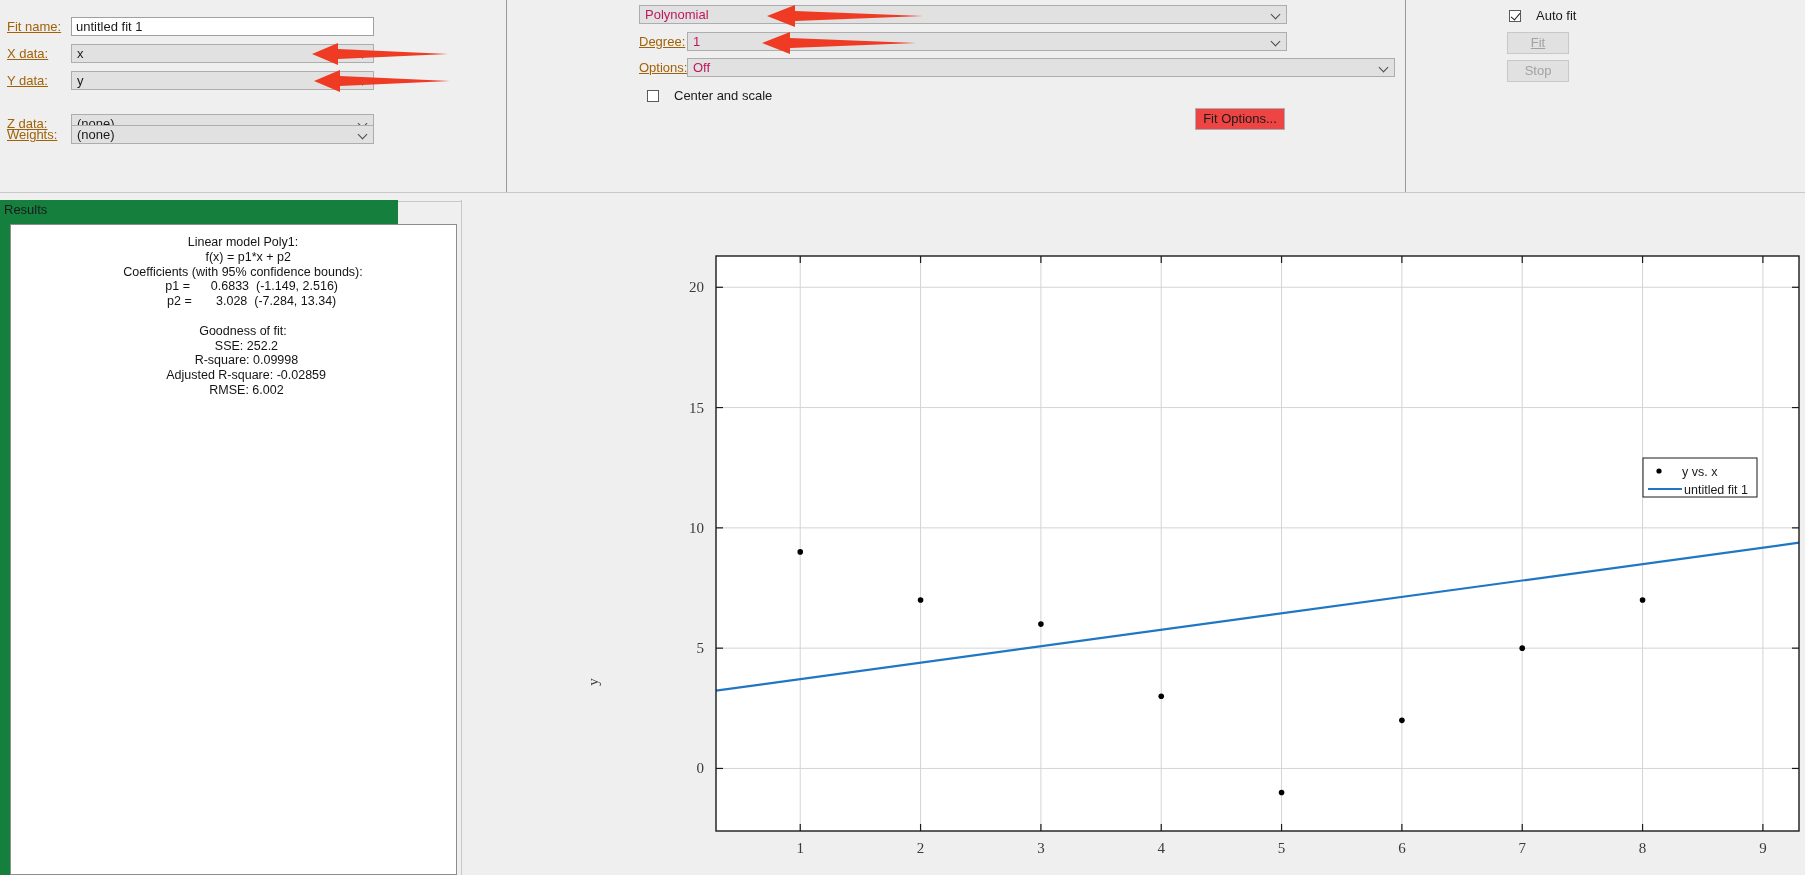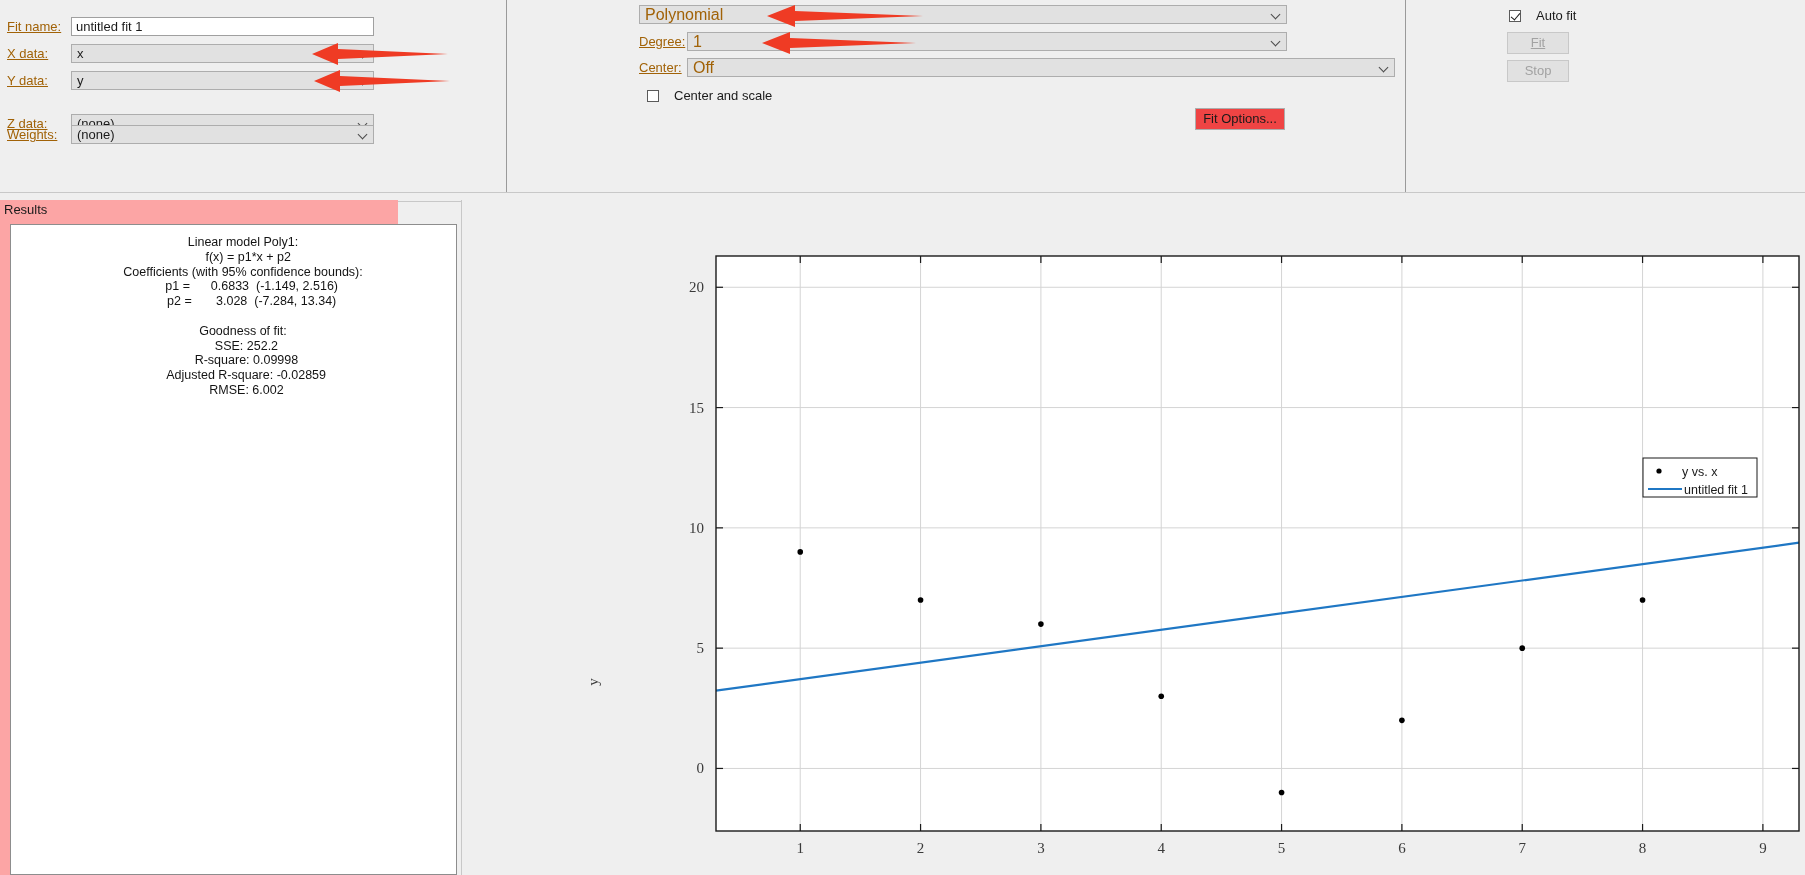--- a/index.html
+++ b/index.html
@@ -121,22 +121,22 @@
   #fittype-form .form-label {
     left: 638px;
   }
 
   .combo-wide {
     position: absolute;
     height: 19px;
     box-sizing: border-box;
     background: #e1e1e1;
     border: 1px solid #adadad;
-    font-size: 16px;
-    color: #a16207;
+    font-size: 13px;
+    color: #be185d;
     text-align: right;
   }
   .combo-wide .combo-text {
     position: absolute;
     left: 5px;
     top: 0;
     line-height: 17px;
     white-space: nowrap;
   }
 
@@ -215,21 +215,21 @@
     top: 200px;
     width: 1805px;
     height: 675px;
   }
 
   #results-panel {
     position: absolute;
     left: 0; top: 0;
     width: 398px;
     height: 675px;
-    background: #fca5a5;
+    background: #15803d;
   }
   #results-title {
     position: absolute;
     left: 4px;
     top: 2px;
     font-size: 13px;
     color: #1a1a1a;
   }
   #results-box {
     position: absolute;
@@ -353,21 +353,21 @@
       <span class="combo-text">Polynomial</span>
       <span class="chev"></span>
     </div>
 
     <span class="form-label" style="left:132px; top:34px;">Degree:</span>
     <div class="combo-wide" style="left:180px; top:32px; width:600px;">
       <span class="combo-text">1</span>
       <span class="chev"></span>
     </div>
 
-    <span class="form-label" style="left:132px; top:60px;">Center:</span>
+    <span class="form-label" style="left:132px; top:60px;">Options:</span>
     <div class="combo-wide" style="left:180px; top:58px; width:708px;padding-left:32px;">
       <span class="combo-text">Off</span>
       <span class="chev"></span>
     </div>
 
     <div class="checkbox-row" style="left:140px; top:88px;">
       <span class="cbox"></span>
       <span>Center and scale</span>
     </div>
 

